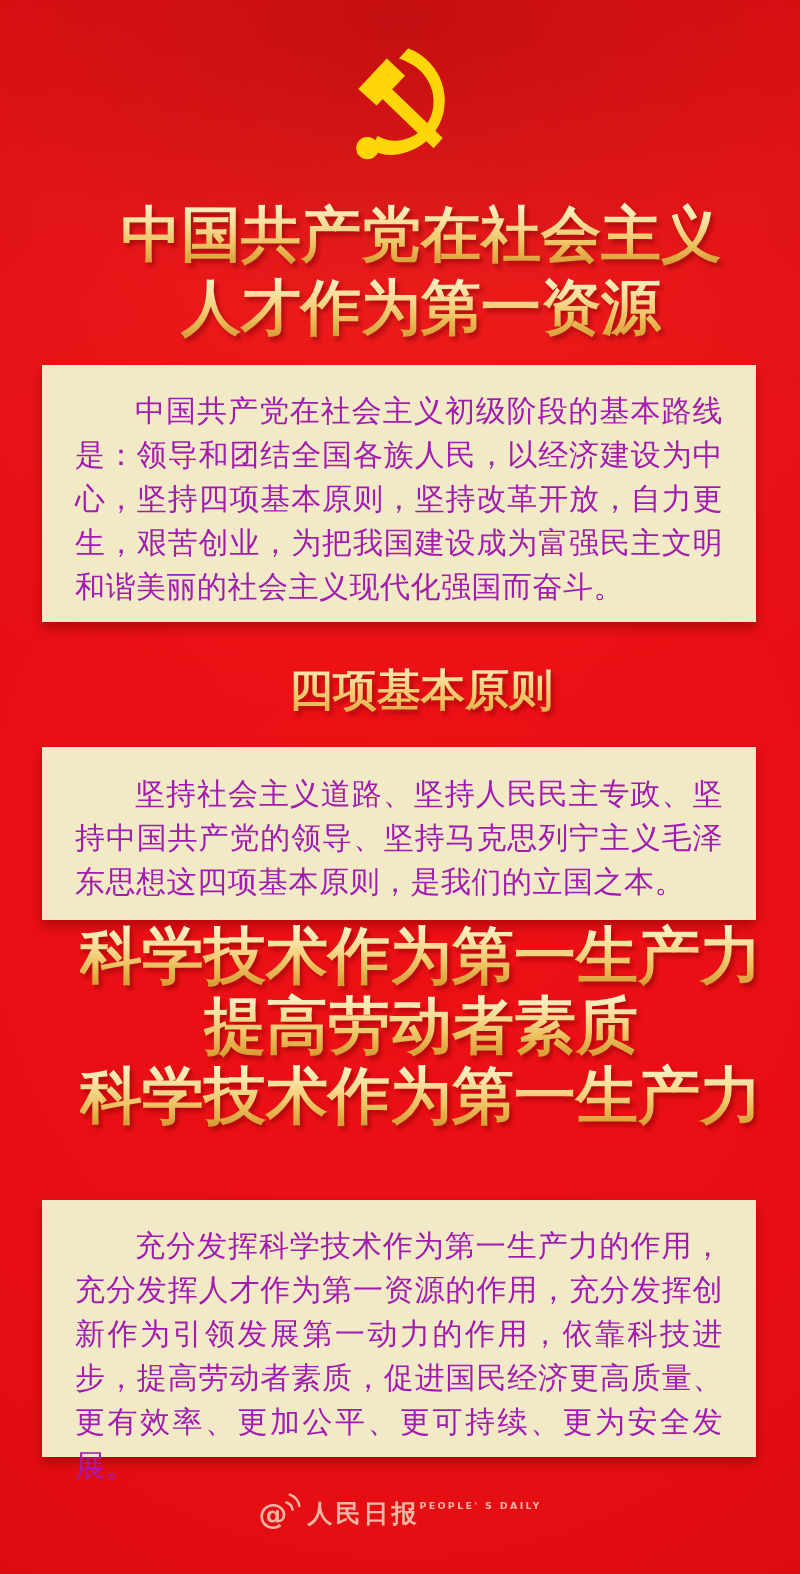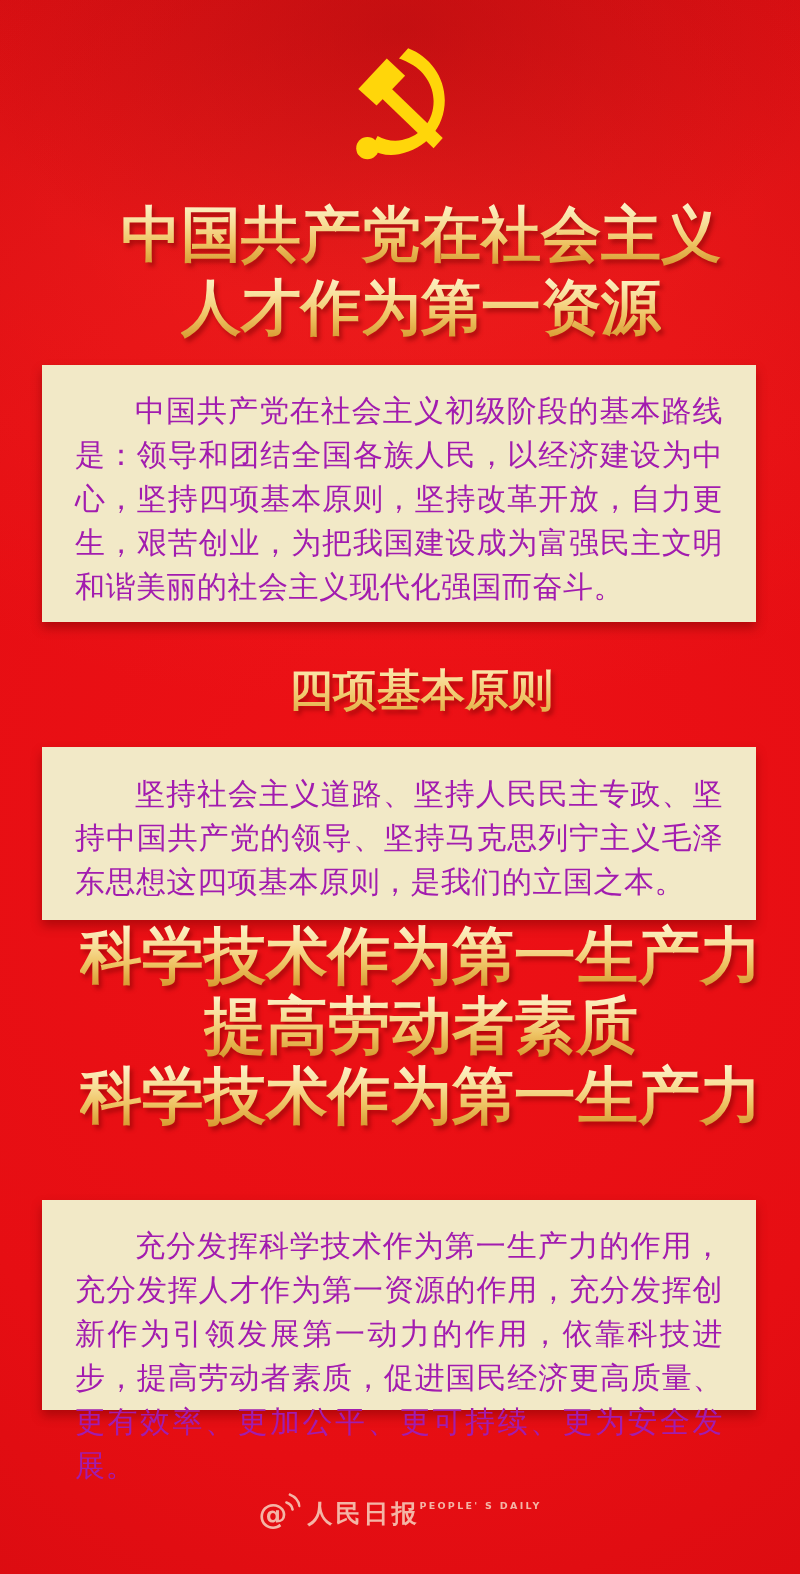--- a/index.html
+++ b/index.html
@@ -43,21 +43,21 @@
   .panel p{
     margin:0;
     font-size:30px;line-height:44px;
     color:#a21caf;
     text-align:justify;text-justify:inter-ideograph;
     text-indent:2em;
     letter-spacing:0.5px;
   }
   .panel-1{top:365px;height:257px;}
   .panel-2{top:747px;height:173px;padding-top:25px;}
-  .panel-3{top:1200px;height:210px;}
+  .panel-3{top:1200px;height:257px;}
   
   .footer{
     position:absolute;top:1490px;left:50%;transform:translateX(-50%);
     display:flex;align-items:center;gap:7px;color:#f4b5a6;
   }
   .footer .at-icon svg{display:block;}
   .logo-col{display:flex;flex-direction:row;}
   .logo-cn{font-size:25px;font-weight:bold;letter-spacing:3px;line-height:27px;}
   .logo-en{font-size:9.5px;letter-spacing:2.3px;margin-top:0;font-weight:bold;}
 </style>

